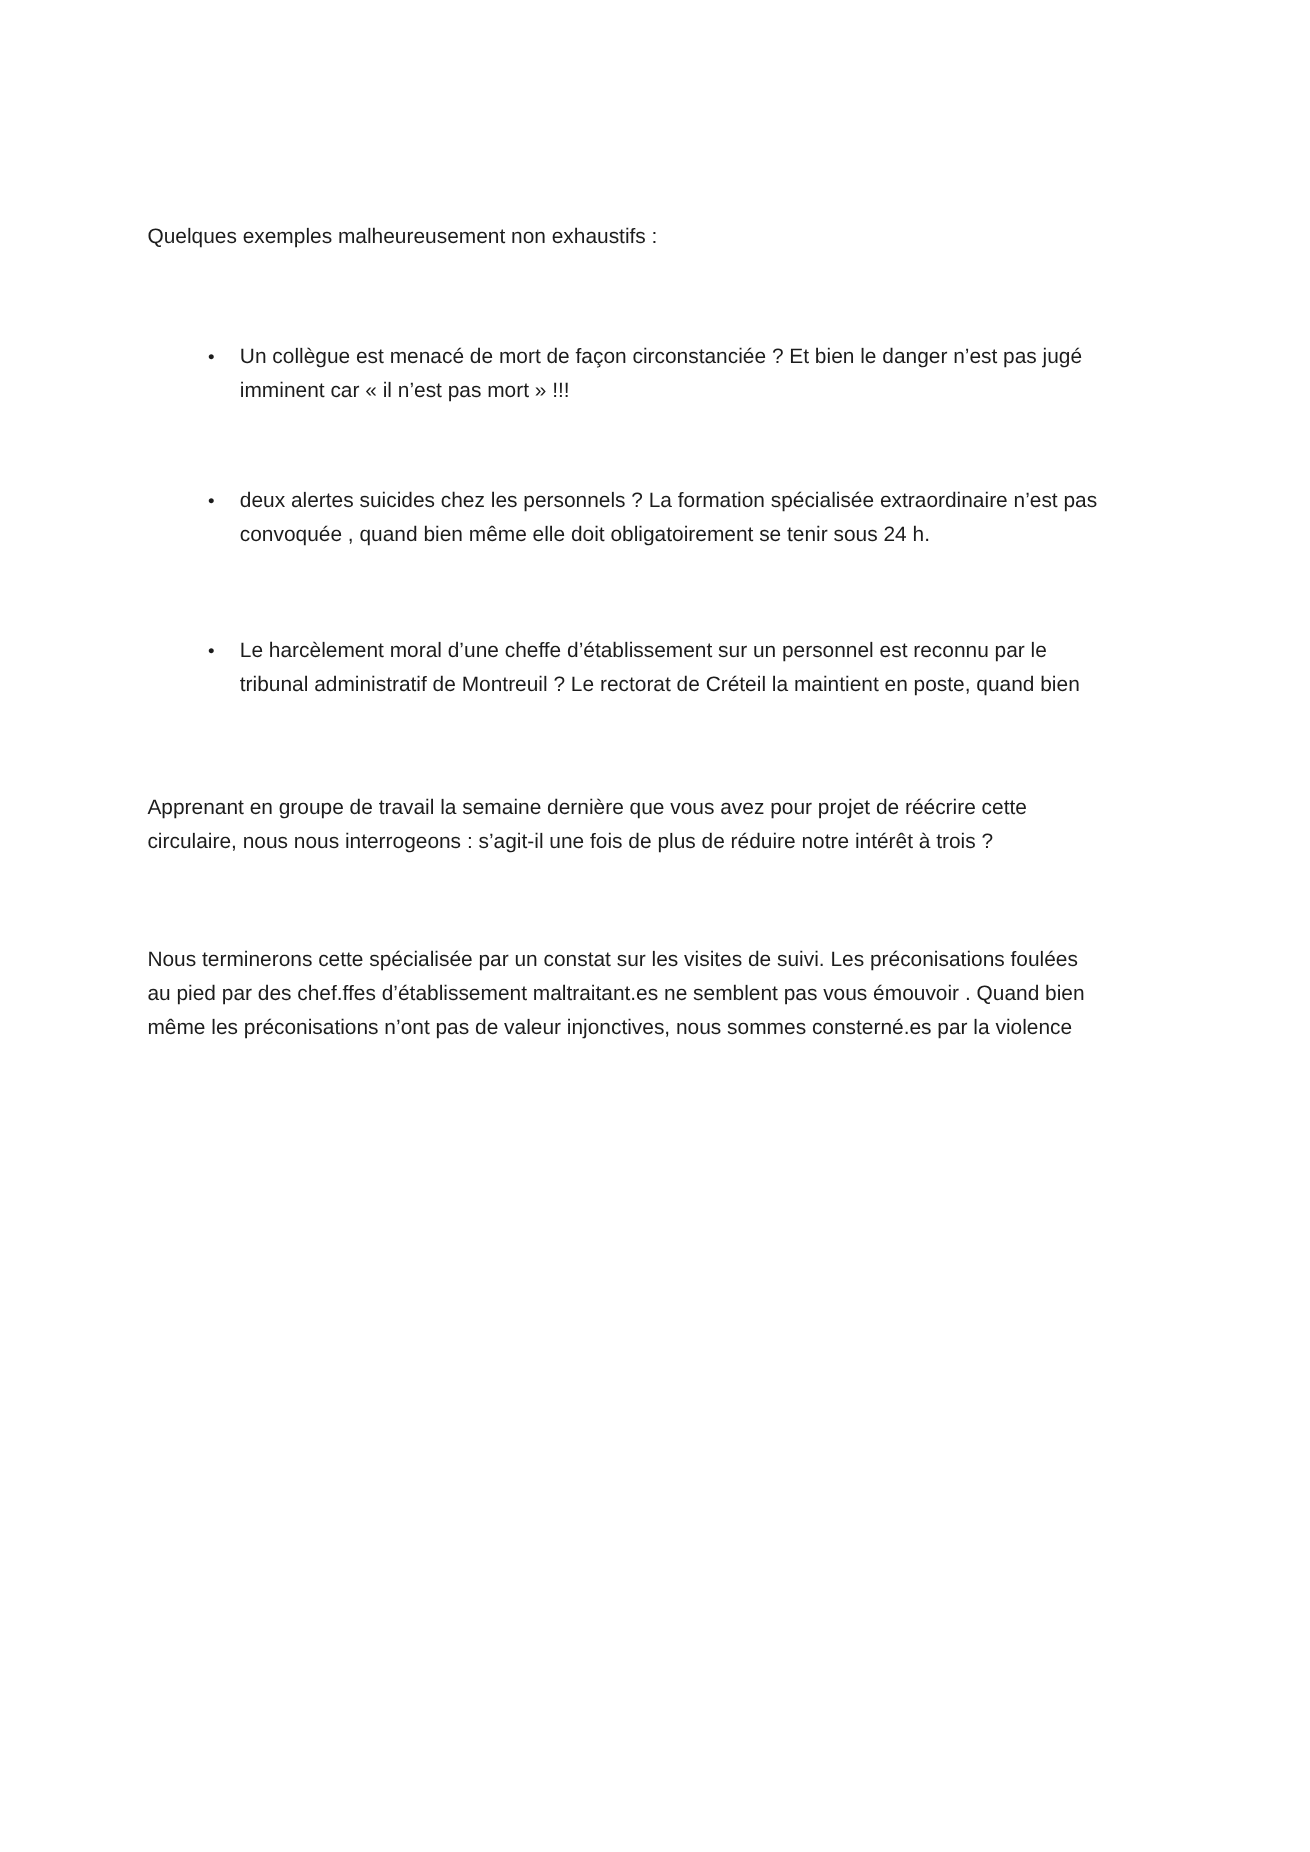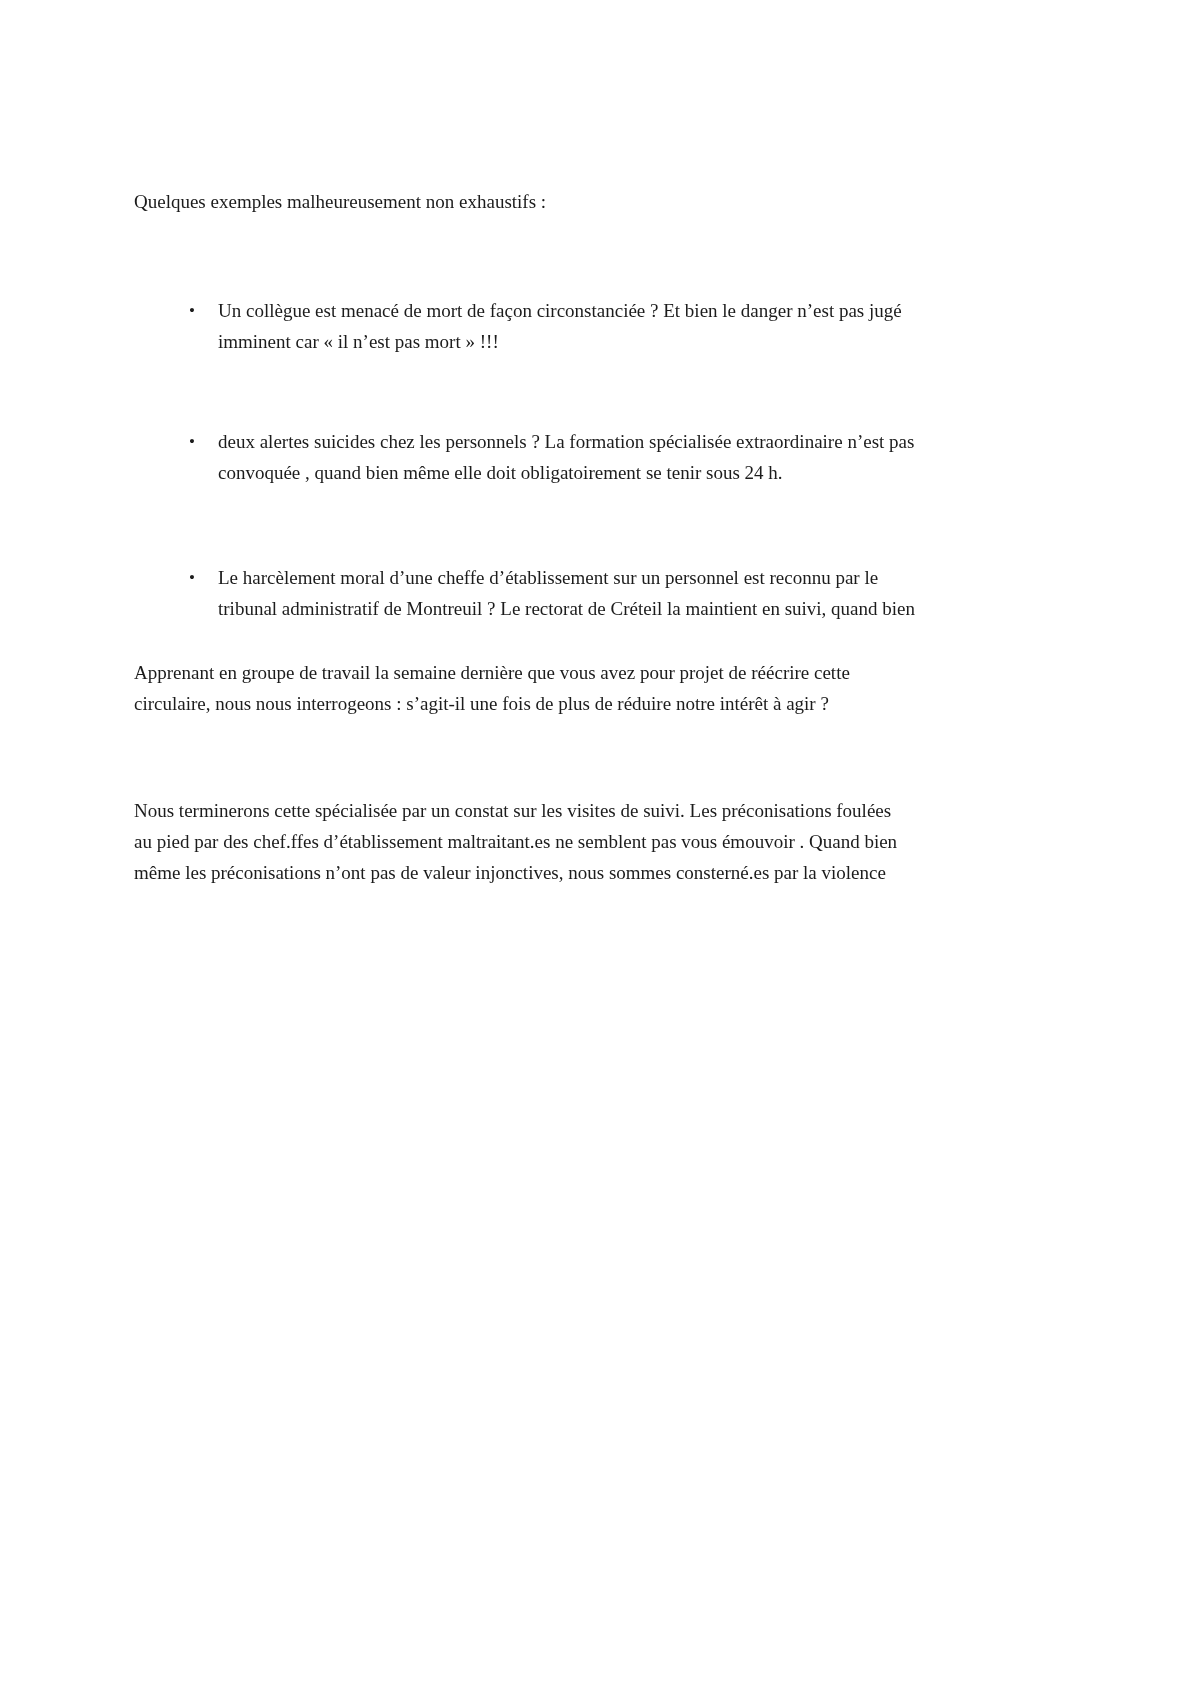--- a/index.html
+++ b/index.html
@@ -12,25 +12,24 @@
     width: 1191px;
     height: 1684px;
     background: #ffffff;
     font-family: "Liberation Sans", sans-serif;
     color: #1c1c1c;
     overflow: hidden;
   }
   .content {
     position: absolute;
     left: 134px;
-    top: 2px;
+    top: 16px;
     width: 990px;
     font-size: 19px;
     line-height: 31px;
-    font-family: Liberation Serif, serif;
   }
   .line {
     white-space: nowrap;
   }
   .para.title {
     margin-top: 184px;
   }
   .bullet-item {
     position: relative;
     padding-left: 84px;
@@ -40,21 +39,21 @@
     left: 48px;
     top: 0;
     width: 20px;
     text-align: center;
     font-size: 17px;
     line-height: 31px;
   }
   .bullet-1 { margin-top: 78px; }
   .bullet-2 { margin-top: 69px; }
   .bullet-3 { margin-top: 74px; }
-  .para-1 { margin-top: 33px; }
+  .para-1 { margin-top: 81px; }
   .para-2 { margin-top: 76px; }
   .para-3 { margin-top: 47px; }
 </style>
 </head>
 <body>
 
 <div class="page">
   <div class="content">
 
     <div class="para title">
@@ -69,26 +68,26 @@
 
     <div class="bullet-item bullet-2">
       <span class="marker">•</span>
       <div class="line">deux alertes suicides chez les personnels ? La formation spécialisée extraordinaire n’est pas</div>
       <div class="line">convoquée , quand bien même elle doit obligatoirement se tenir sous 24 h.</div>
     </div>
 
     <div class="bullet-item bullet-3">
       <span class="marker">•</span>
       <div class="line">Le harcèlement moral d’une cheffe d’établissement sur un personnel est reconnu par le</div>
-      <div class="line">tribunal administratif de Montreuil ? Le rectorat de Créteil la maintient en suivi, quand bien</div>
+      <div class="line">tribunal administratif de Montreuil ? Le rectorat de Créteil la maintient en poste, quand bien</div>
     </div>
 
     <div class="para para-1">
       <div class="line">Apprenant en groupe de travail la semaine dernière que vous avez pour projet de réécrire cette</div>
-      <div class="line">circulaire, nous nous interrogeons : s’agit-il une fois de plus de réduire notre intérêt à agir ?</div>
+      <div class="line">circulaire, nous nous interrogeons : s’agit-il une fois de plus de réduire notre intérêt à trois ?</div>
     </div>
 
     <div class="para para-2">
       <div class="line">Nous terminerons cette spécialisée par un constat sur les visites de suivi. Les préconisations foulées</div>
       <div class="line">au pied par des chef.ffes d’établissement maltraitant.es ne semblent pas vous émouvoir . Quand bien</div>
       <div class="line">même les préconisations n’ont pas de valeur injonctives, nous sommes consterné.es par la violence</div>
     </div>
 
 
   </div>

